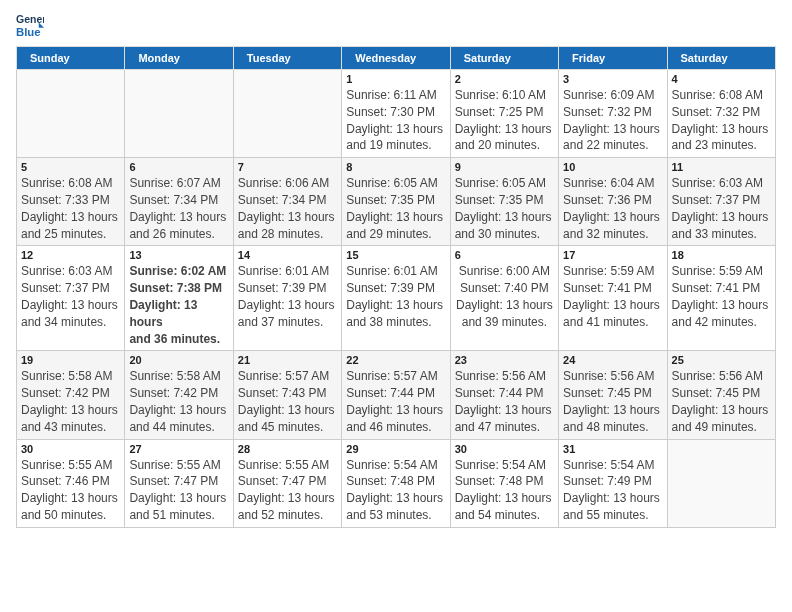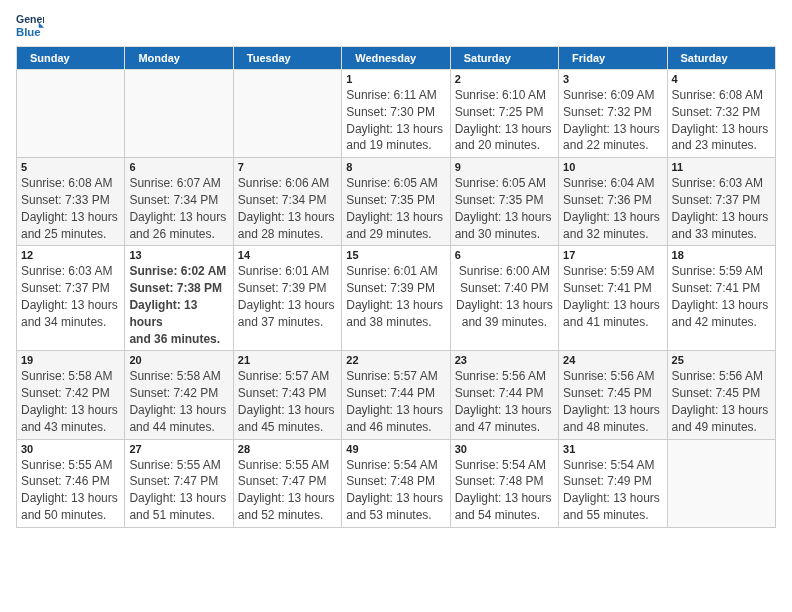--- a/index.html
+++ b/index.html
@@ -331,21 +331,21 @@
 and 51 minutes.</div>
           </td>
           <td>
             <span class="day-num">28</span>
             <div class="day-info" style="white-space: pre-line;">Sunrise: 5:55 AM
 Sunset: 7:47 PM
 Daylight: 13 hours
 and 52 minutes.</div>
           </td>
           <td>
-            <span class="day-num">49</span>
+            <span class="day-num">29</span>
             <div class="day-info" style="white-space: pre-line;">Sunrise: 5:54 AM
 Sunset: 7:48 PM
 Daylight: 13 hours
 and 53 minutes.</div>
           </td>
           <td>
             <span class="day-num">30</span>
             <div class="day-info" style="white-space: pre-line;">Sunrise: 5:54 AM
 Sunset: 7:48 PM
 Daylight: 13 hours

